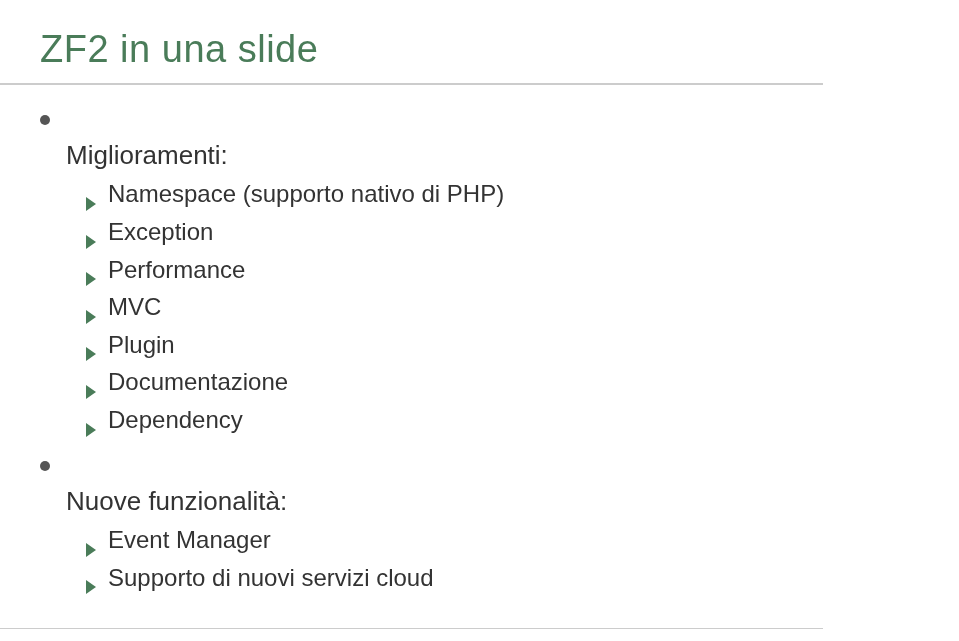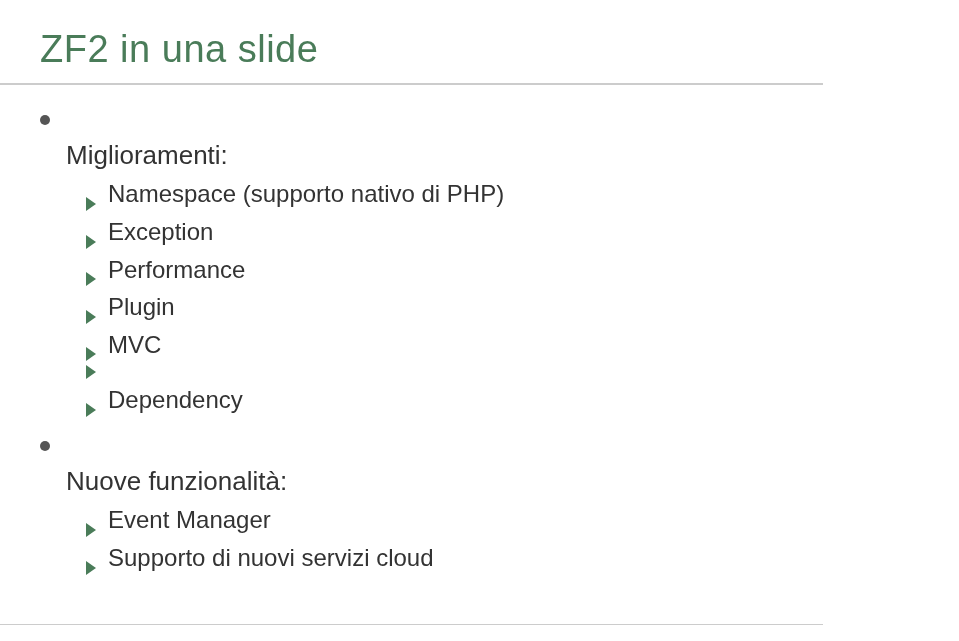--- a/index.html
+++ b/index.html
@@ -137,28 +137,29 @@
               <li>
                 <div class="arrow-bullet"></div>
                 <span class="sub-item-label">Exception</span>
               </li>
               <li>
                 <div class="arrow-bullet"></div>
                 <span class="sub-item-label">Performance</span>
               </li>
               <li>
                 <div class="arrow-bullet"></div>
+                <span class="sub-item-label">MVC</span>
+              </li>
+              <li>
+                <div class="arrow-bullet"></div>
                 <span class="sub-item-label">Plugin</span>
               </li>
               <li>
                 <div class="arrow-bullet"></div>
-                <span class="sub-item-label">MVC</span>
-              </li>
-              <li>
-                <div class="arrow-bullet"></div>
+                <span class="sub-item-label">Documentazione</span>
               </li>
               <li>
                 <div class="arrow-bullet"></div>
                 <span class="sub-item-label">Dependency</span>
               </li>
             </ul>
           </div>
         </li>
         <li>
           <div class="bullet-dot"></div>

